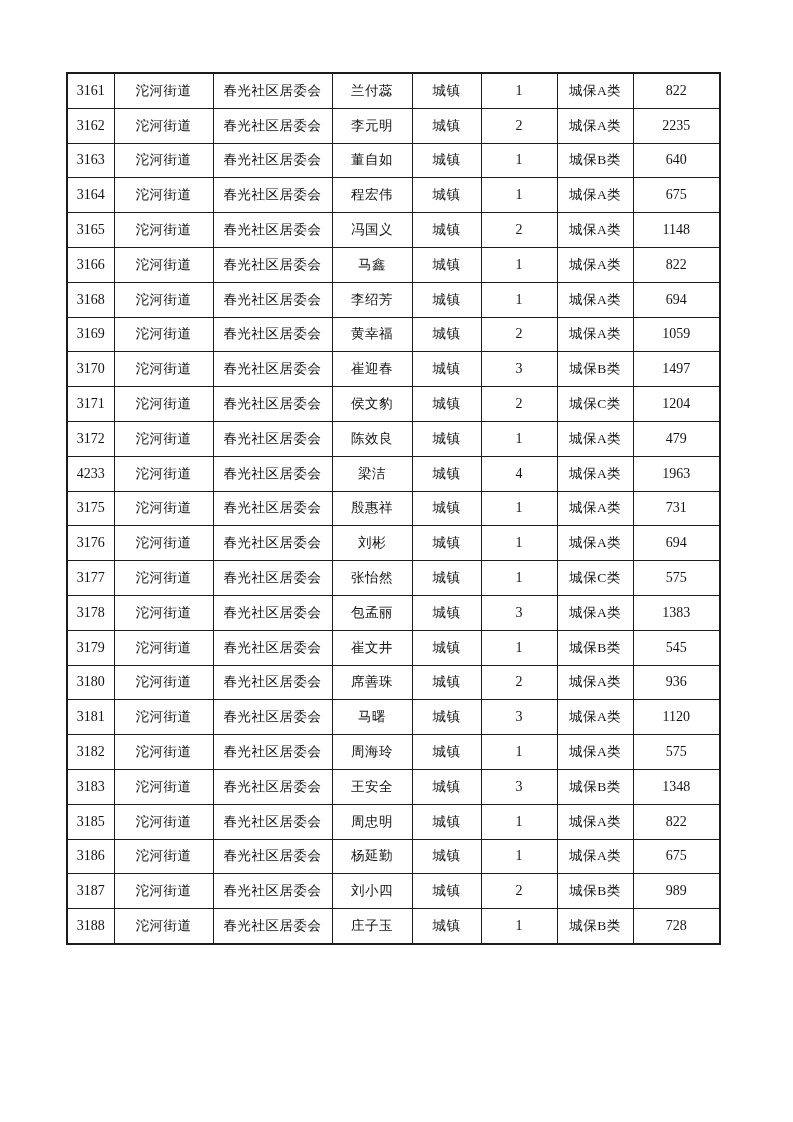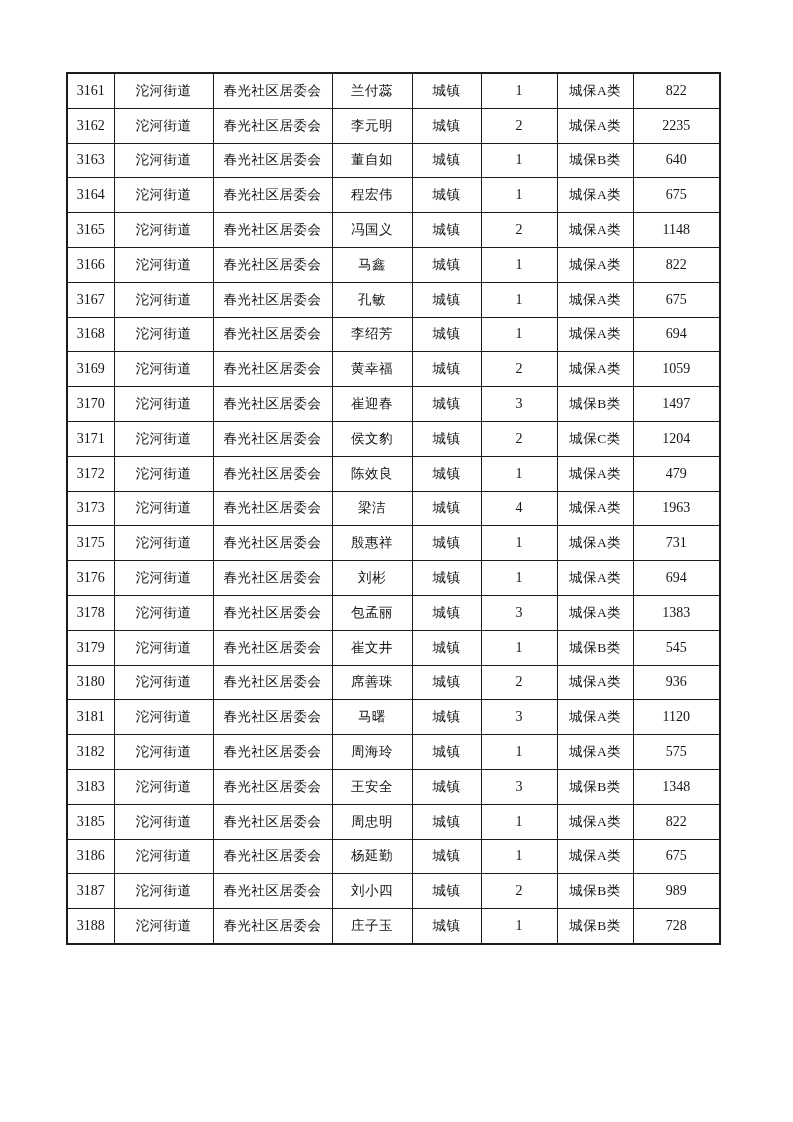--- a/index.html
+++ b/index.html
@@ -115,30 +115,20 @@
           <td class="num">3166</td>
           <td>沱河街道</td>
           <td>春光社区居委会</td>
           <td>马鑫</td>
           <td>城镇</td>
           <td class="num">1</td>
           <td>城保A类</td>
           <td class="num">822</td>
         </tr>
         <tr>
-          <td class="num">3167</td>
-          <td>沱河街道</td>
-          <td>春光社区居委会</td>
-          <td>孔敏</td>
-          <td>城镇</td>
-          <td class="num">1</td>
-          <td>城保A类</td>
-          <td class="num">675</td>
-        </tr>
-        <tr>
           <td class="num">3168</td>
           <td>沱河街道</td>
           <td>春光社区居委会</td>
           <td>李绍芳</td>
           <td>城镇</td>
           <td class="num">1</td>
           <td>城保A类</td>
           <td class="num">694</td>
         </tr>
         <tr>
@@ -175,21 +165,21 @@
           <td class="num">3172</td>
           <td>沱河街道</td>
           <td>春光社区居委会</td>
           <td>陈效良</td>
           <td>城镇</td>
           <td class="num">1</td>
           <td>城保A类</td>
           <td class="num">479</td>
         </tr>
         <tr>
-          <td class="num">3173</td>
+          <td class="num">4233</td>
           <td>沱河街道</td>
           <td>春光社区居委会</td>
           <td>梁洁</td>
           <td>城镇</td>
           <td class="num">4</td>
           <td>城保A类</td>
           <td class="num">1963</td>
         </tr>
         <tr>
           <td class="num">3175</td>
@@ -203,20 +193,30 @@
         </tr>
         <tr>
           <td class="num">3176</td>
           <td>沱河街道</td>
           <td>春光社区居委会</td>
           <td>刘彬</td>
           <td>城镇</td>
           <td class="num">1</td>
           <td>城保A类</td>
           <td class="num">694</td>
+        </tr>
+        <tr>
+          <td class="num">3177</td>
+          <td>沱河街道</td>
+          <td>春光社区居委会</td>
+          <td>张怡然</td>
+          <td>城镇</td>
+          <td class="num">1</td>
+          <td>城保C类</td>
+          <td class="num">575</td>
         </tr>
         <tr>
           <td class="num">3178</td>
           <td>沱河街道</td>
           <td>春光社区居委会</td>
           <td>包孟丽</td>
           <td>城镇</td>
           <td class="num">3</td>
           <td>城保A类</td>
           <td class="num">1383</td>

